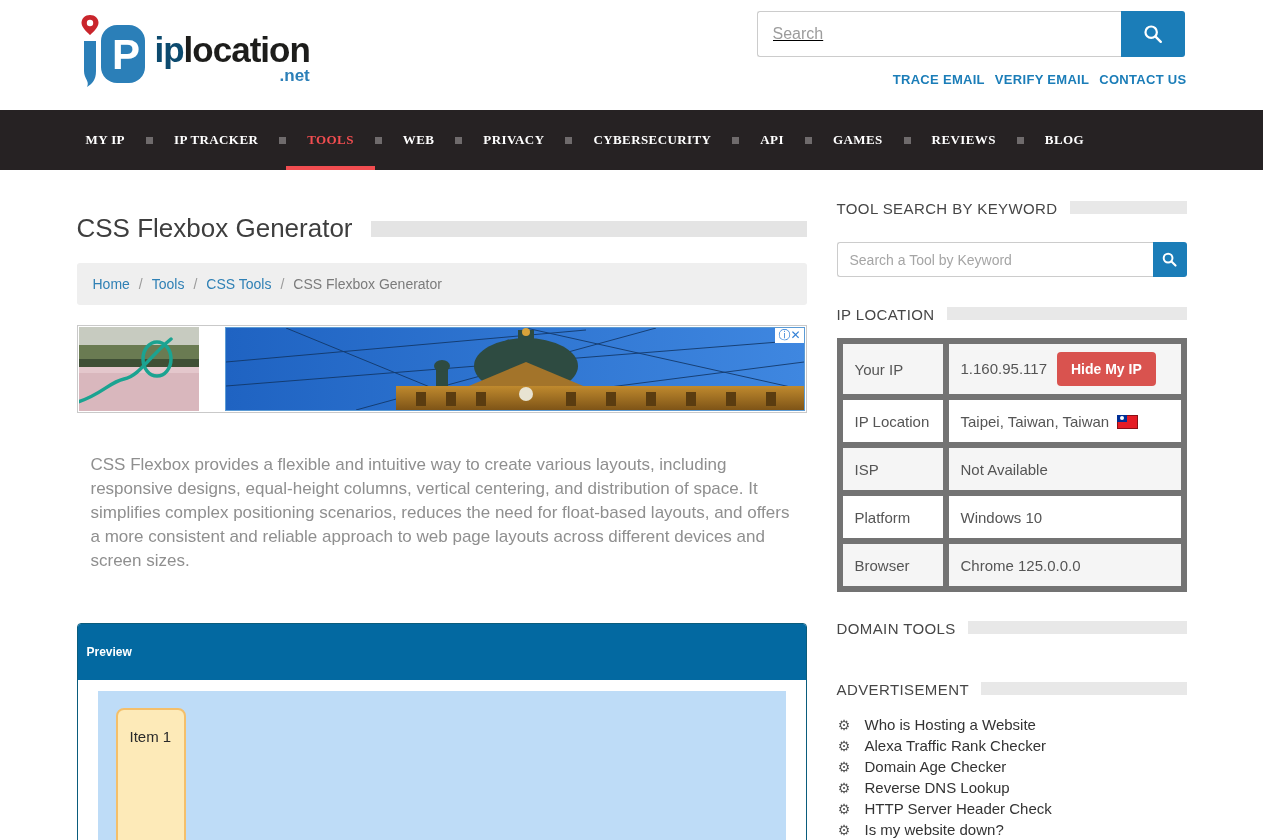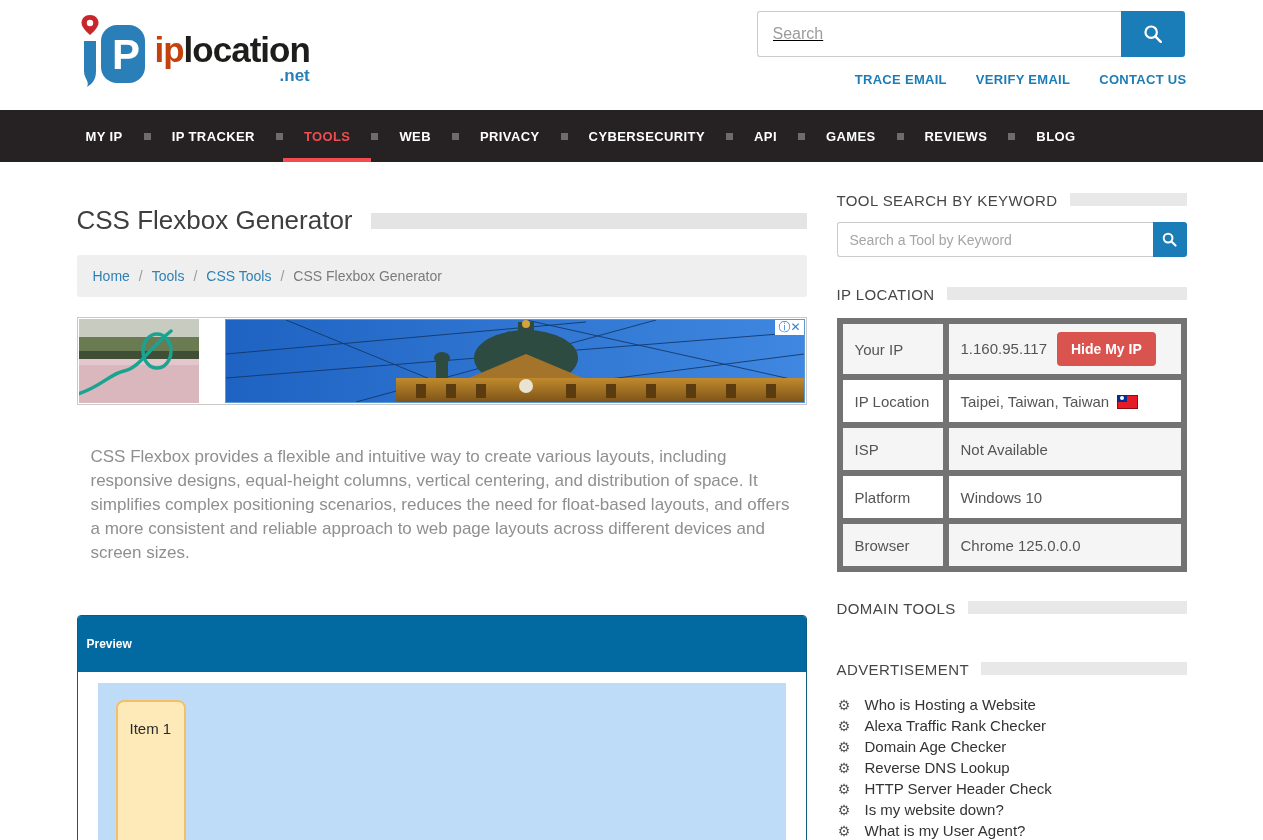--- a/index.html
+++ b/index.html
@@ -12,41 +12,41 @@
   }
   a { text-decoration:none; }
   .container { width:1110px; margin:0 auto; }
 
   
   .site-header { height:110px; }
   .header-inner { display:flex; justify-content:space-between; align-items:flex-start; padding-top:11px; }
   .logo { display:flex; align-items:flex-start; gap:6px; }
   .logo-mark { position:relative; width:72px; height:78px; }
   .logo-text { margin-top:22px; font-weight:bold; font-size:35px; letter-spacing:-1px; line-height:34px; }
-  .lt-ip { color:#c2410c; }
+  .lt-ip { color:#0c4a6e; }
   .lt-loc { color:#1d1d1b; }
   .lt-net { color:#2b7fb8; font-size:17px; letter-spacing:0; text-align:right; line-height:17px; }
 
   .header-right { width:430px; }
   .search-bar { display:flex;text-decoration:underline; }
   .search-bar input {
     width:364px; height:46px; border:1px solid #cccccc; border-right:none;
     border-radius:3px 0 0 3px; padding:0 15px; font-size:16px; color:#555;
     font-family:"Liberation Sans", sans-serif; outline:none;
   }
   .search-bar input::placeholder { color:#9c9c9c; }
   .search-btn {
     width:64px; height:46px; background:#1b7db8; border:none; cursor:pointer;
     border-radius:0 3px 3px 0; display:flex; align-items:center; justify-content:center;
   }
-  .header-links { display:flex; justify-content:flex-end; gap:29px; margin-top:15px; }
+  .header-links { display:flex; justify-content:flex-end; gap:10px; margin-top:15px; }
   .header-links a { color:#1b7db8; font-size:13px; font-weight:bold; letter-spacing:.3px; }
 
   
-  .main-nav { height:52px; background:#262223; }
+  .main-nav { height:60px; background:#262223;font-family:Liberation Serif, serif; }
   .nav-inner { display:flex; align-items:center; height:100%; }
   .nav-item {
     color:#ffffff; font-size:13px; font-weight:bold; letter-spacing:.4px;
     padding:0 21px; height:100%; display:flex; align-items:center;
   }
   .nav-item:first-child { padding-left:9px; }
   .nav-item.active { color:#f14d50; box-shadow:inset 0 -4px 0 #f14d50; }
   .nav-sq { width:7px; height:7px; background:#6f6b6c; flex:none; }
 
   
@@ -90,21 +90,21 @@
   .flex-container { background:#bedcf7; height:158px; padding:17px 0 0 18px; }
   .flex-item {
     width:70px; height:160px; background:#fdeab8; border:2px solid #f4bf6a;
     border-radius:8px; padding:18px 0 0 12px; font-size:15px; color:#2a2a2a; cursor:pointer;
   }
 
   
   .side-heading { display:flex; align-items:flex-start; font-size:15px; color:#464646; letter-spacing:.4px; line-height:15px; }
   .side-heading .bar { flex:1; height:13px; background:#e8e8e8; margin-left:12px; }
 
-  .tool-search { display:flex; margin-top:14px; }
+  .tool-search { display:flex; margin-top:26px; }
   .tool-search input {
     flex:1; height:35px; border:1px solid #cccccc; border-right:none; border-radius:3px 0 0 3px;
     padding:0 12px; font-size:14px; color:#555; font-family:"Liberation Sans", sans-serif; outline:none;
   }
   .tool-search input::placeholder { color:#a5a5a5; }
   .tool-search-btn {
     width:34px; height:35px; background:#1b7db8; border:none; cursor:pointer;
     border-radius:0 3px 3px 0; display:flex; align-items:center; justify-content:center;
   }
 

